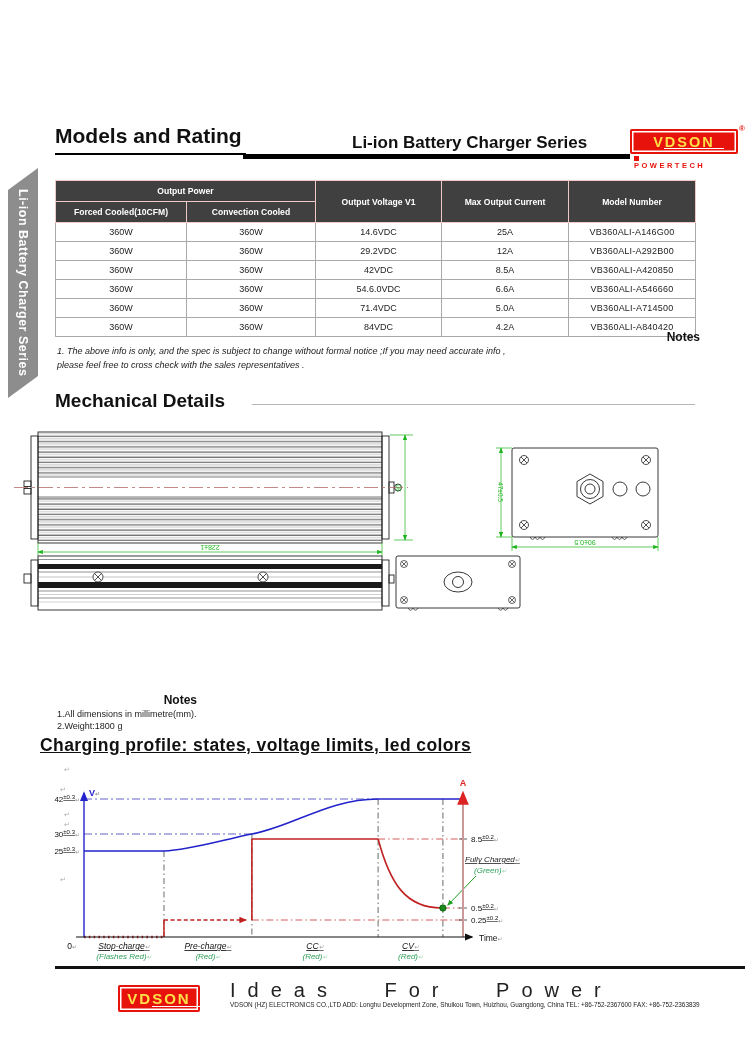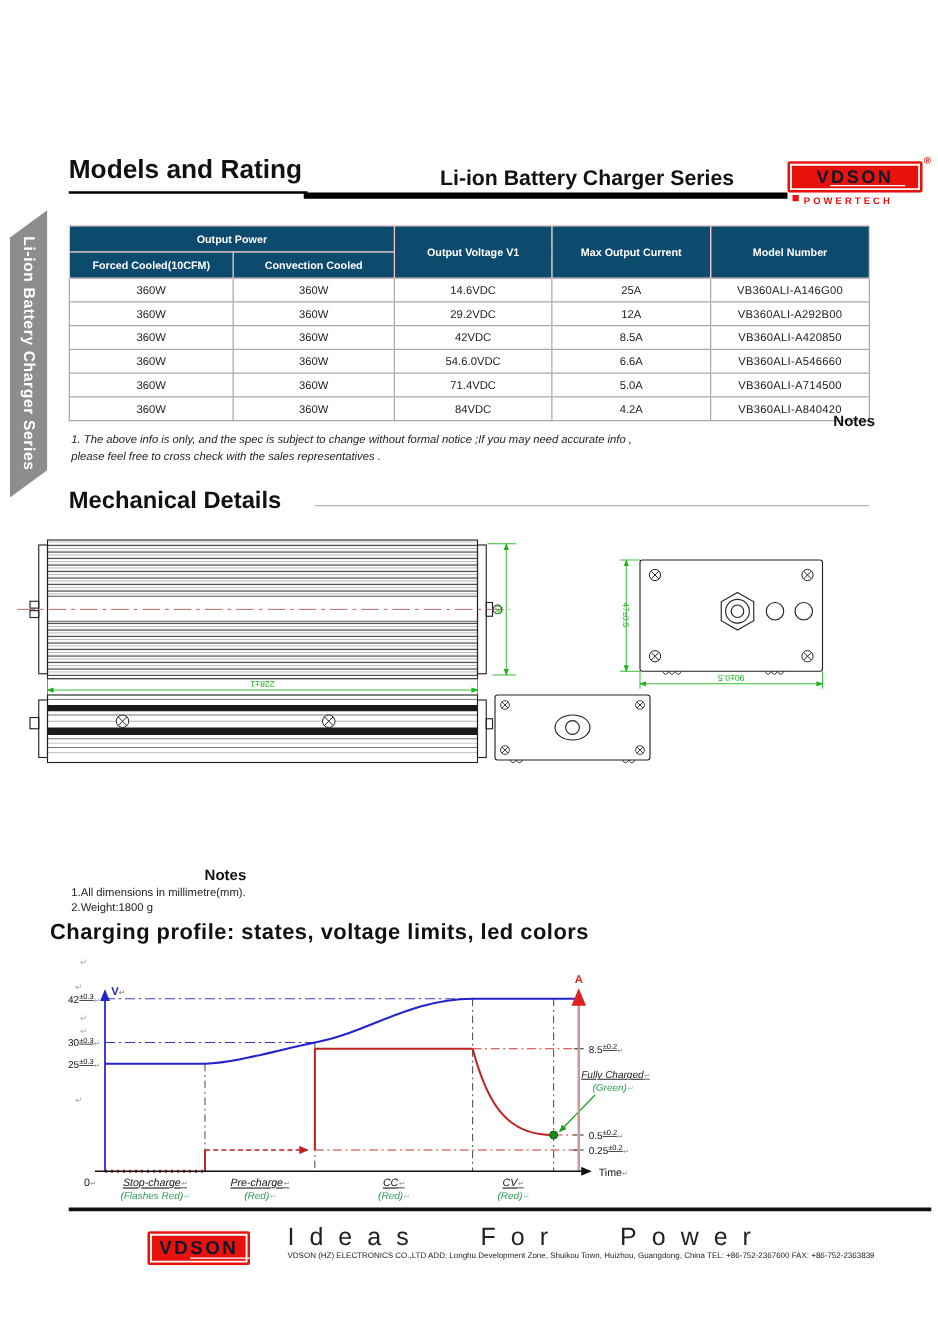--- a/index.html
+++ b/index.html
@@ -16,47 +16,47 @@
   
   .h-models{position:absolute;left:55px;top:124px;font-size:21px;font-weight:bold;
             border-bottom:2.5px solid #000;padding:0 4px 5px 0;white-space:nowrap;}
   .h-bar{position:absolute;left:243px;top:154px;width:387px;height:4.5px;background:#000;}
   .h-series{position:absolute;left:352px;top:133px;font-size:17px;font-weight:bold;white-space:nowrap;}
 
   .logo-box{position:absolute;background:#e8120c;border-radius:2px;
             box-shadow:inset 0 0 0 2px #e8120c,inset 0 0 0 3.5px #fff;
             display:flex;align-items:center;justify-content:center;}
   .logo-top{left:630px;top:129px;width:108px;height:25px;}
-  .logo-box .brand{color:#0f172a;font-weight:bold;font-size:14.5px;letter-spacing:2px;}
+  .logo-box .brand{color:#fde047;font-weight:bold;font-size:14.5px;letter-spacing:2px;}
   .logo-box .swoosh{position:absolute;bottom:5px;left:34px;width:60px;height:1.5px;background:#fff;}
   .logo-reg{position:absolute;left:739px;top:124px;color:#e8120c;font-size:8px;font-weight:bold;}
-  .powertech{position:absolute;left:634px;top:156px;display:flex;align-items:flex-start;}
+  .powertech{position:absolute;left:634px;top:156px;display:flex;align-items:flex-start;flex-direction:column;}
   .powertech .sq{width:5px;height:5px;background:#e8120c;margin-right:4px;}
   .powertech .txt{color:#e8120c;font-weight:bold;font-size:7.5px;letter-spacing:2.5px;}
 
   
   table.rating{position:absolute;left:55px;top:180px;width:640px;border-collapse:collapse;
                table-layout:fixed;font-size:9px;border:1px solid #999;}
-  table.rating th{background:#0c4a6e;color:#fff;font-weight:bold;border:1px solid #f0c9c6;
+  table.rating th{background:#404040;color:#fff;font-weight:bold;border:1px solid #f0c9c6;
                   height:20px;text-align:center;font-size:8.6px;padding:0 2px;}
   table.rating td{border:1px solid #aaa;height:18px;text-align:center;color:#222;padding:0 2px;}
   td.model{letter-spacing:.2px;}
 
   
   .notes-row{position:absolute;display:flex;align-items:flex-end;flex-direction:column;}
   .notes-title{font-size:12px;font-weight:bold;white-space:nowrap;}
   .dash-fill{border-bottom:1.5px dashed #c9c9c9;margin:0 0 3px 6px;}
   .note-line{position:absolute;font-size:9px;color:#222;}
   .italic{font-style:italic;}
 
   .h-mech{position:absolute;left:55px;top:390px;font-size:19px;font-weight:bold;white-space:nowrap;}
   .mech-rule{position:absolute;left:252px;top:404px;width:443px;height:1px;background:#b5b5b5;}
 
   .h-chart{position:absolute;left:40px;top:735px;font-size:17.5px;font-weight:bold;
-           letter-spacing:.4px;white-space:nowrap;}
+           text-decoration:underline;letter-spacing:.4px;white-space:nowrap;}
 
   .divider{position:absolute;left:55px;top:966px;width:690px;height:2.5px;background:#111;}
 
   
   .logo-footer{left:118px;top:985px;width:82px;height:27px;}
   .logo-footer .brand{font-size:15px;}
   .slogan{position:absolute;left:230px;top:979px;font-size:20px;color:#222;
           letter-spacing:12px;word-spacing:28px;white-space:nowrap;}
   .company{position:absolute;left:230px;top:1001px;font-size:6.4px;color:#222;white-space:nowrap;}
 

